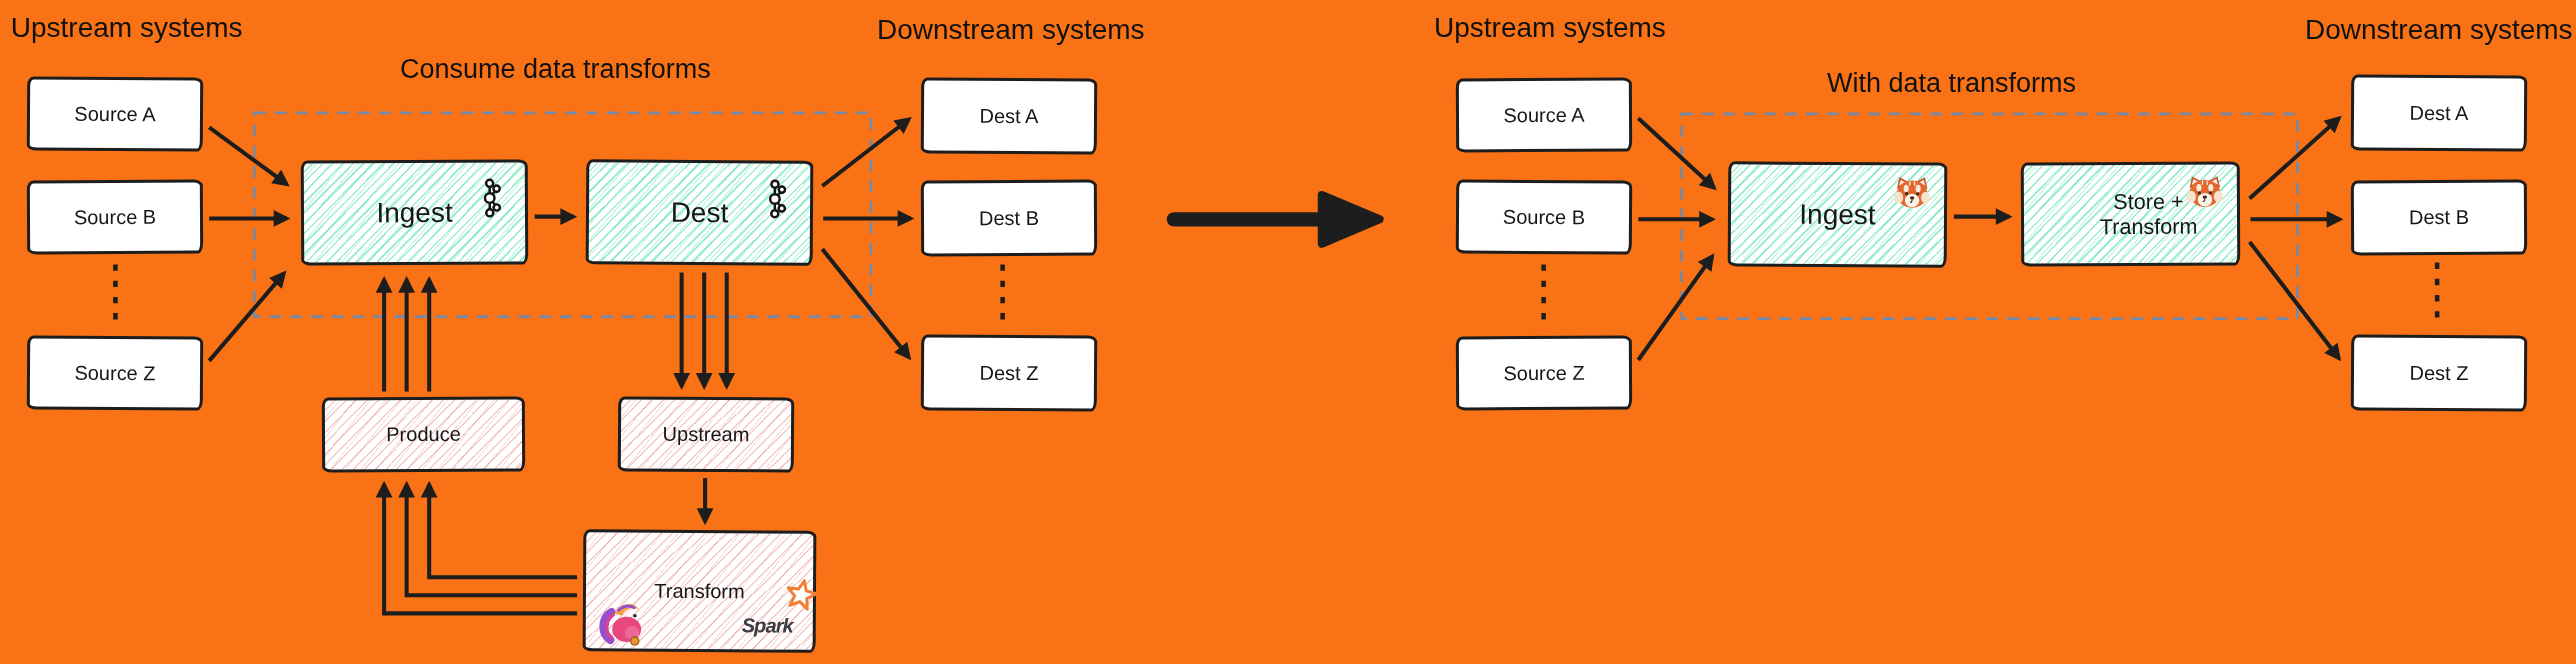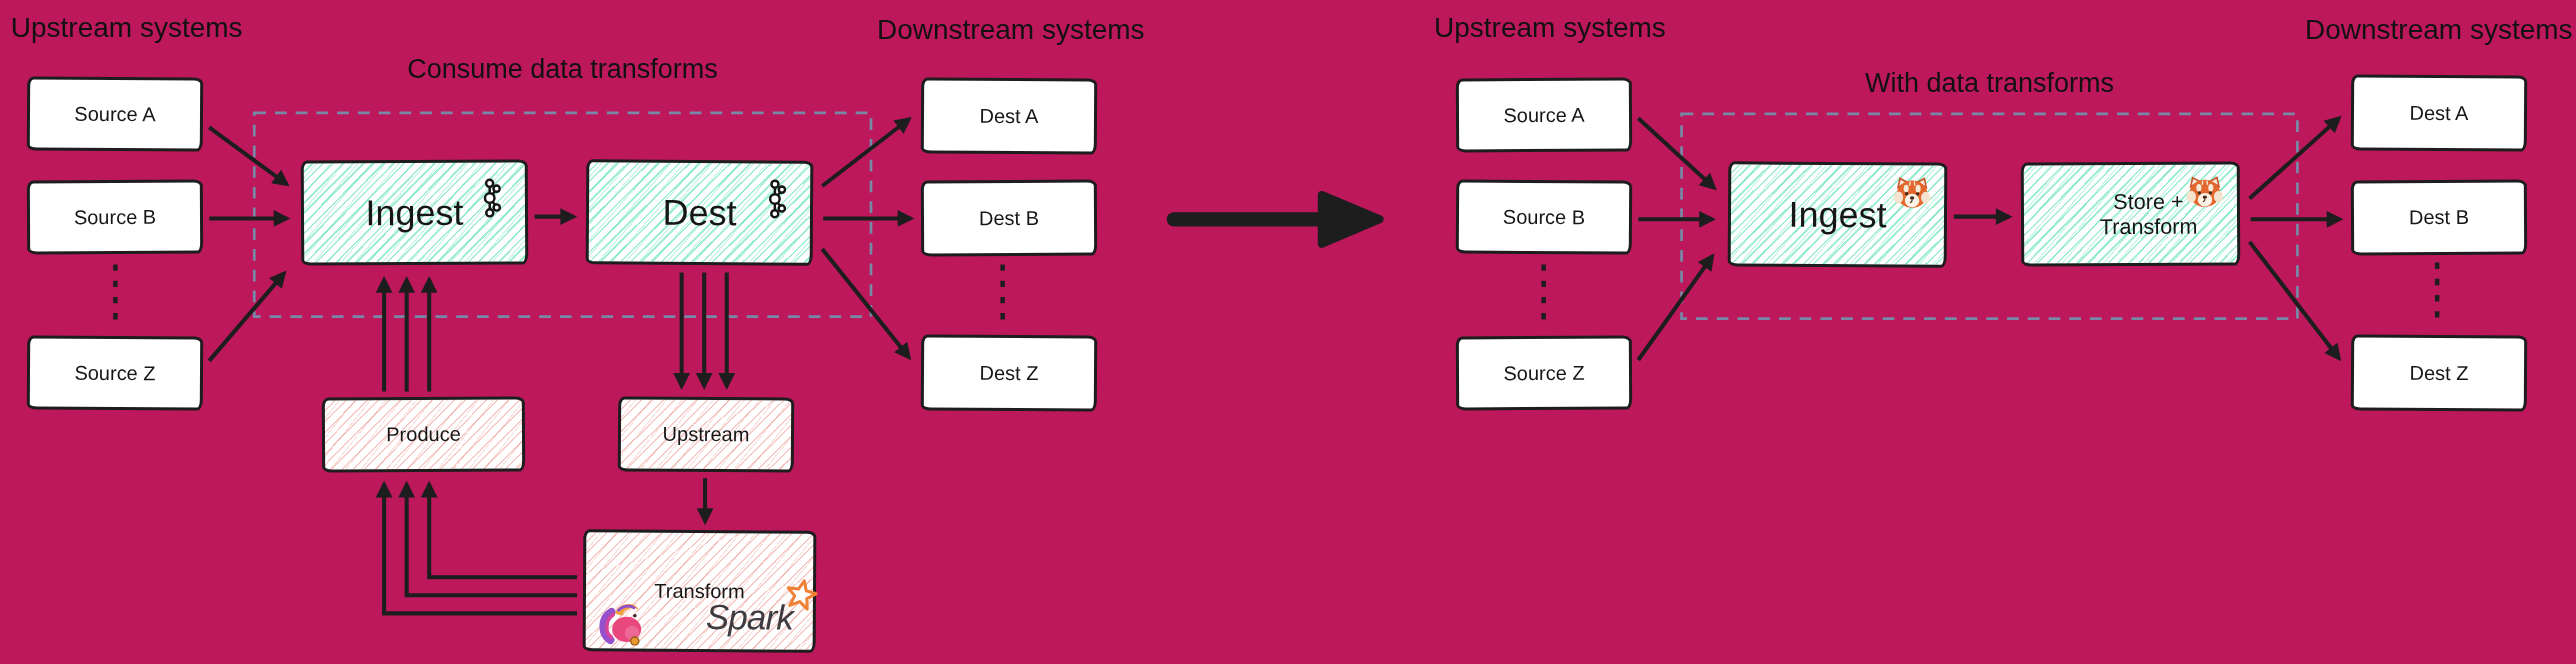--- a/index.html
+++ b/index.html
@@ -1,30 +1,30 @@
 <!DOCTYPE html>
 <html style="font-size:14.4px"><head>
 <meta charset="utf-8">
 <style>
   html,body{margin:0;padding:0;background:#ffffff;}
   #canvas{
     position:relative;
     width:2576px;height:665px;
-    background:#be185d;
+    background:#f97316;
     font-family:"Liberation Sans","DejaVu Sans",sans-serif;
     color:#1d1d1d;
     overflow:hidden;
   }
   .title{
     position:absolute;
     font-size:28px;
     color:#111;
     white-space:nowrap;
   }
-  .title.centered{text-align:center;}
+  .title.centered{text-align:left;}
   .box{
     position:absolute;
     box-sizing:border-box;
     border:3.2px solid #1d1d1d;
     border-radius:6.3px 9px 5.4px 10px / 9px 6.3px 10.8px 5.4px;
     display:flex;align-items:center;justify-content:center;
     background:#fff;
   }
   .box.r1{transform:rotate(.35deg);}
   .box.r2{transform:rotate(-.3deg);}
@@ -34,29 +34,29 @@
       repeating-linear-gradient(131deg, rgba(86,226,173,0) 0 9px, rgba(86,226,173,.30) 9px 10.4px),
       #fff;
   }
   .box.pink{
     background:
       repeating-linear-gradient(135deg, rgba(229,106,96,0) 0 6.3px, rgba(229,106,96,.35) 6.3px 7.7px),
       repeating-linear-gradient(129deg, rgba(229,106,96,0) 0 10.8px, rgba(229,106,96,.20) 10.8px 12px),
       #fff;
   }
   .lbl{font-size:20px;color:#161616;white-space:nowrap;}
-  .lbl.big{font-size:36px;}
+  .lbl.big{font-size:28px;}
   .lbl.small{font-size:21.6px;line-height:25px;text-align:center;white-space:pre-line;margin-left:36px;}
   .icon{position:absolute;display:block;line-height:0;}
   .icon.kafka{right:24px;top:15.3px;}
   .icon.panda{right:13.5px;top:10px;}
   .icon.flink{left:11.7px;bottom:2.7px;}
   .spark-word{
     position:absolute;right:20px;bottom:11.7px;
-    font-style:italic;font-weight:400;font-size:35px;
+    font-style:italic;font-weight:700;font-size:20px;
     letter-spacing:-0.9px;color:#3d3b40;
   }
   .spark-star{position:absolute;right:-3.6px;bottom:36px;transform:rotate(12deg);}
   svg.overlay{position:absolute;left:0;top:0;}
   .arrow{stroke:#1d1d1d;stroke-width:4.5;fill:none;}
   .dashconn{stroke:#1d1d1d;stroke-width:5;stroke-dasharray:7 11;fill:none;}
   .dashrect{stroke:#7689a6;stroke-width:3;stroke-dasharray:13 10;fill:none;}
 </style>
 </head>
 <body>

